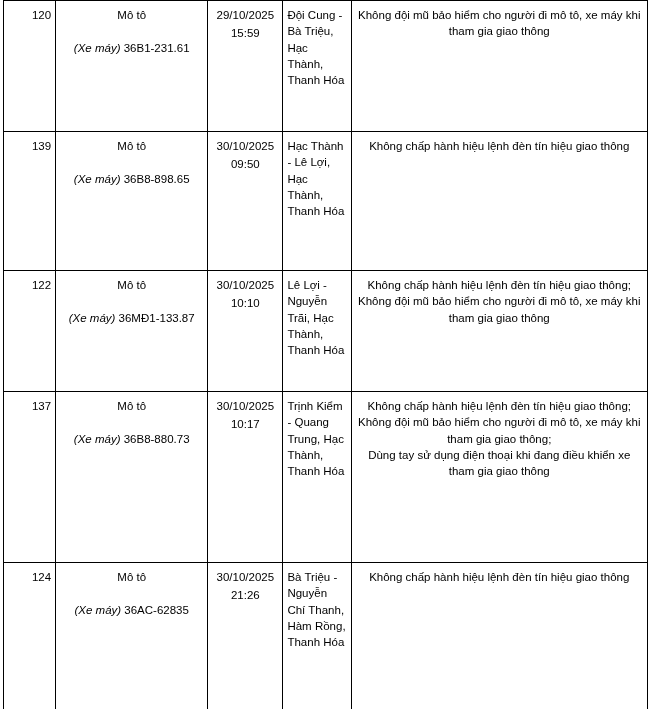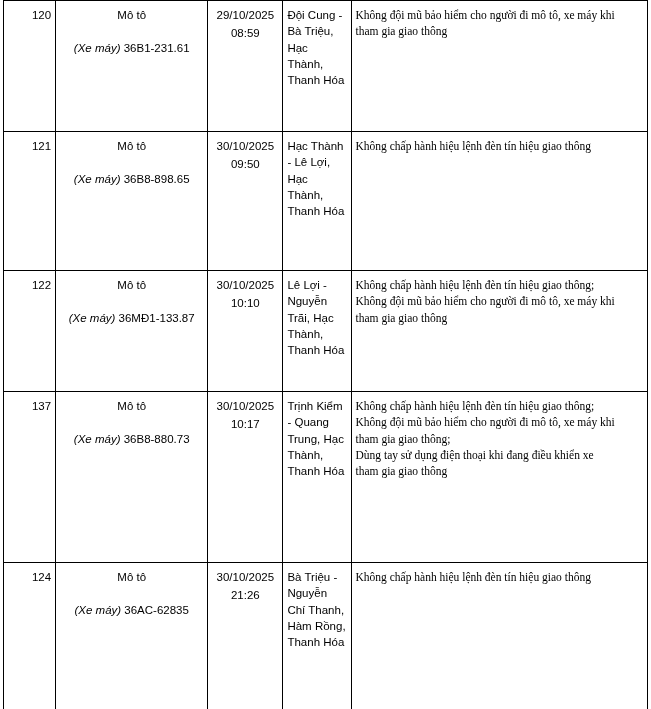--- a/index.html
+++ b/index.html
@@ -63,25 +63,25 @@
     font-size: 11.5px;
   }
   td.time .d { display: block; }
   td.time .t { display: block; margin-top: 2px; }
   td.loc {
     text-align: left;
     font-size: 11.5px;
     line-height: 1.45;
   }
   td.desc {
+    text-align: center;
     font-size: 11.5px;
     line-height: 1.48;
     padding-left: 8px;
     padding-right: 8px;
-    font-family: Liberation Serif, serif;
   }
   td.desc .line {
     display: block;
   }
   .row-120 td { height: 118px; }
   .row-121 td { height: 126px; }
   .row-122 td { height: 108px; }
   .row-123 td { height: 158px; }
   .row-124 td { height: 148px; }
 </style>
@@ -99,31 +99,31 @@
     </colgroup>
     <tbody>
       <tr class="row-120">
         <td class="stt">120</td>
         <td class="veh">
           <span class="vtype">Mô tô</span>
           <span class="vplate"><em>(Xe máy)</em> <span>36B1-231.61</span></span>
         </td>
         <td class="time">
           <span class="d">29/10/2025</span>
-          <span class="t">08:59</span>
+          <span class="t">15:59</span>
         </td>
         <td class="loc">Đội Cung - Bà Triệu, Hạc Thành, Thanh Hóa</td>
         <td class="desc">
           <span class="line">Không đội mũ bảo hiểm cho người đi mô tô, xe máy khi</span>
           <span class="line">tham gia giao thông</span>
         </td>
       </tr>
 
       <tr class="row-121">
-        <td class="stt">121</td>
+        <td class="stt">139</td>
         <td class="veh">
           <span class="vtype">Mô tô</span>
           <span class="vplate"><em>(Xe máy)</em> <span>36B8-898.65</span></span>
         </td>
         <td class="time">
           <span class="d">30/10/2025</span>
           <span class="t">09:50</span>
         </td>
         <td class="loc">Hạc Thành - Lê Lợi, Hạc Thành, Thanh Hóa</td>
         <td class="desc">

